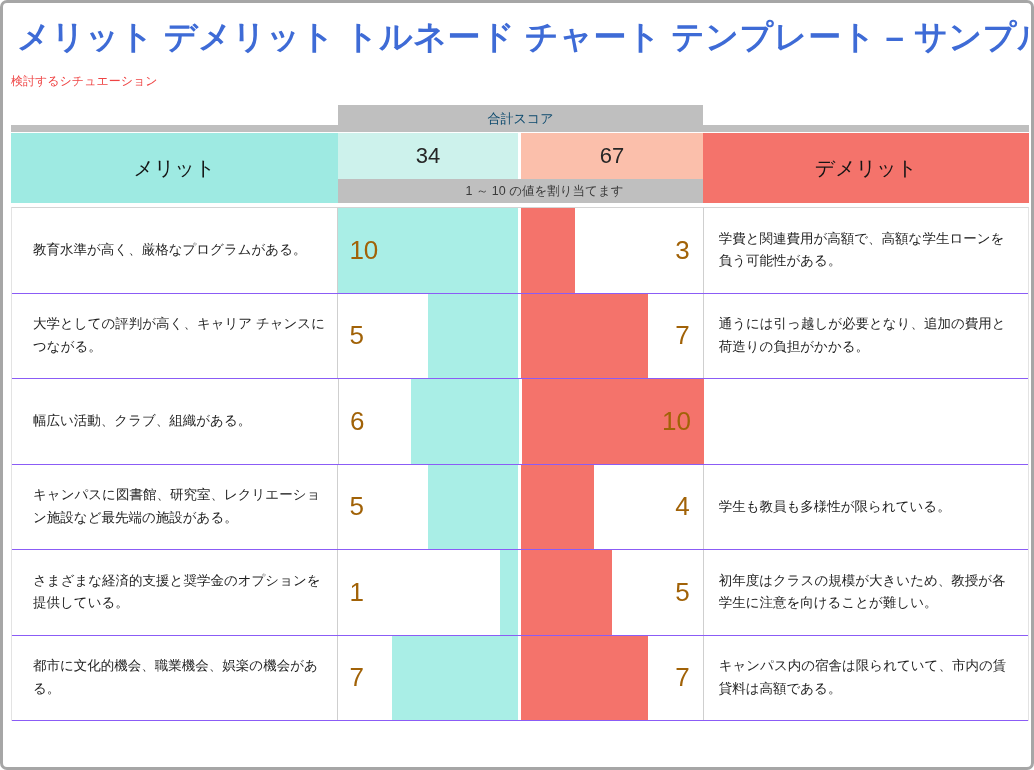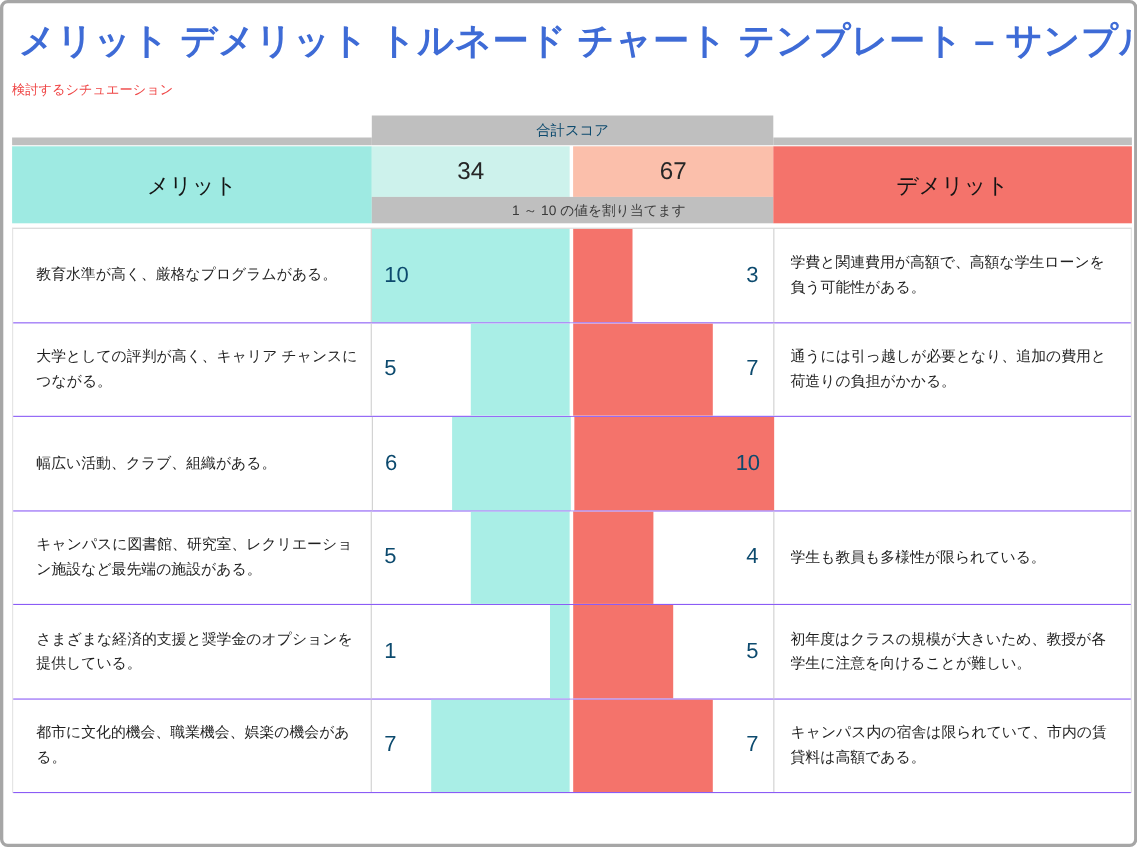--- a/index.html
+++ b/index.html
@@ -96,21 +96,21 @@
   .cell-text.right { width: 326px; border-left: 1px solid #cfcfcf;  padding: 4px 14px 4px 15px; }
   .cell-bar { position: relative; overflow: hidden; }
   .cell-bar.merit   { width: 180px; }
   .cell-bar.demerit { width: 182px; }
   .row .mid-gap { width: 3px; background: #fff; }
   .bar { position: absolute; top: 0; bottom: 0; }
   .bar.merit   { right: 0; background: #a9eee6; }
   .bar.demerit { left: 0;  background: #f4736b; }
   .value {
     position: relative; z-index: 1;
-    font-size: 20px; color: #0c4a6e;
+    font-size: 26px; color: #a16207;
     display: flex; align-items: center;
     height: 100%;
   }
   .cell-bar.merit .value   { justify-content: flex-start; padding-left: 11px; }
   .cell-bar.demerit .value { justify-content: flex-end;  padding-right: 13px; }
 </style>
 </head>
 <body>
 
 <div class="page">

